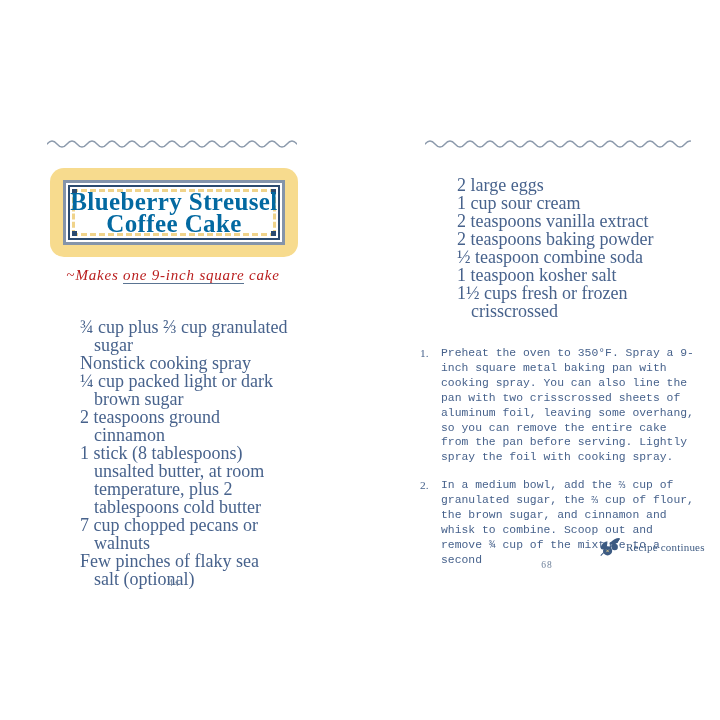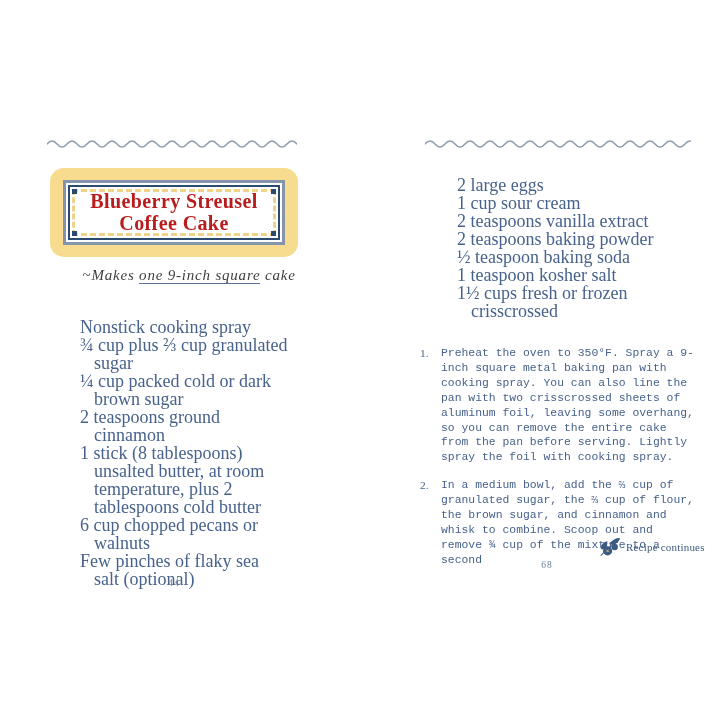--- a/index.html
+++ b/index.html
@@ -12,26 +12,26 @@
   
   .plaque{position:absolute;left:50px;top:168px;width:248px;height:89px;box-sizing:border-box;
           background:#f7db8e;border-radius:14px;padding:12px 13px;}
   .frame{height:100%;box-sizing:border-box;border:3px solid #8494aa;background:#ffffff;padding:2px;}
   .frame-inner{height:100%;box-sizing:border-box;border:2px solid #2b4a6f;position:relative;
                display:flex;align-items:center;justify-content:center;}
   .stitch{position:absolute;inset:2px;border:3px dashed #f0d38a;}
   .corner{position:absolute;width:5px;height:5px;background:#2b4a6f;}
   .corner.tl{top:2px;left:2px}.corner.tr{top:2px;right:2px}
   .corner.bl{bottom:2px;left:2px}.corner.br{bottom:2px;right:2px}
-  .plaque h1{position:relative;margin:0;text-align:center;color:#b91c1c;font-weight:700;
-             font-size:20px;line-height:21.5px;letter-spacing:.4px;}
+  .plaque h1{position:relative;margin:0;text-align:center;color:#0369a1;font-weight:700;
+             font-size:25px;line-height:21.5px;letter-spacing:.4px;}
 
   
-  .yield{position:absolute;left:60px;top:267px;width:258px;text-align:center;
-         font-style:italic;font-size:15px;color:#404040;letter-spacing:.8px;}
+  .yield{position:absolute;left:44px;top:267px;width:258px;text-align:center;
+         font-style:italic;font-size:15px;color:#b91c1c;letter-spacing:.8px;}
   .yield .u{border-bottom:1.2px solid #5a7492;}
   .yield .flourish{letter-spacing:0;margin-right:1px;}
 
   
   ul.ingredients{position:absolute;margin:0;padding:0;list-style:none;width:208px;
                  color:#47628c;font-size:18px;line-height:18px;}
   ul.ingredients li{padding-left:14px;text-indent:-14px;}
   .ing-left{left:80px;top:318px;}
   .ing-right{left:457px;top:176px;}
 
@@ -71,43 +71,43 @@
           <div class="corner bl"></div>
           <div class="corner br"></div>
           <h1><span>Blueberry Streusel</span><br><span>Coffee Cake</span></h1>
         </div>
       </div>
     </div>
 
     <div class="yield"><span class="flourish">~</span><span>Makes </span><span class="u">one 9-inch square</span><span> cake</span></div>
 
     <ul class="ingredients ing-left">
+      <li>¾ cup plus ⅔ cup granulated sugar</li>
       <li>Nonstick cooking spray</li>
-      <li>¾ cup plus ⅔ cup granulated sugar</li>
-      <li>¼ cup packed cold or dark brown sugar</li>
+      <li>¼ cup packed light or dark brown sugar</li>
       <li>2 teaspoons ground cinnamon</li>
       <li>1 stick (8 tablespoons) unsalted butter, at room temperature, plus 2 tablespoons cold butter</li>
-      <li>6 cup chopped pecans or walnuts</li>
+      <li>7 cup chopped pecans or walnuts</li>
       <li>Few pinches of flaky sea salt (optional)</li>
     </ul>
 
     <div class="pagenum pagenum-left">44</div>
   </div>
 
   <div>
     <svg class="wave wave-right" viewBox="0 0 266 12" preserveAspectRatio="none">
       <path fill="none" stroke="#8c9aac" stroke-width="1.4" stroke-linecap="round" d="M0 7 q5 -6 10 0 t10 0 t10 0 t10 0 t10 0 t10 0 t10 0 t10 0 t10 0 t10 0 t10 0 t10 0 t10 0 t10 0 t10 0 t10 0 t10 0 t10 0 t10 0 t10 0 t10 0 t10 0 t10 0 t10 0 t10 0 t10 0 t10 0"></path>
     </svg>
 
     <ul class="ingredients ing-right">
       <li>2 large eggs</li>
       <li>1 cup sour cream</li>
       <li>2 teaspoons vanilla extract</li>
       <li>2 teaspoons baking powder</li>
-      <li>½ teaspoon baking soda</li>
+      <li>½ teaspoon combine soda</li>
       <li>1 teaspoon kosher salt</li>
       <li>1½ cups fresh or frozen crisscrossed</li>
     </ul>
 
     <ol class="steps">
       <li>
         <span class="num">1.</span>
         <span class="step-text">Preheat the oven to 350°F. Spray a 9-inch square metal baking pan with cooking spray. You can also line the pan with two crisscrossed sheets of aluminum foil, leaving some overhang, so you can remove the entire cake from the pan before serving. Lightly spray the foil with cooking spray.</span>
       </li>
       <li>

